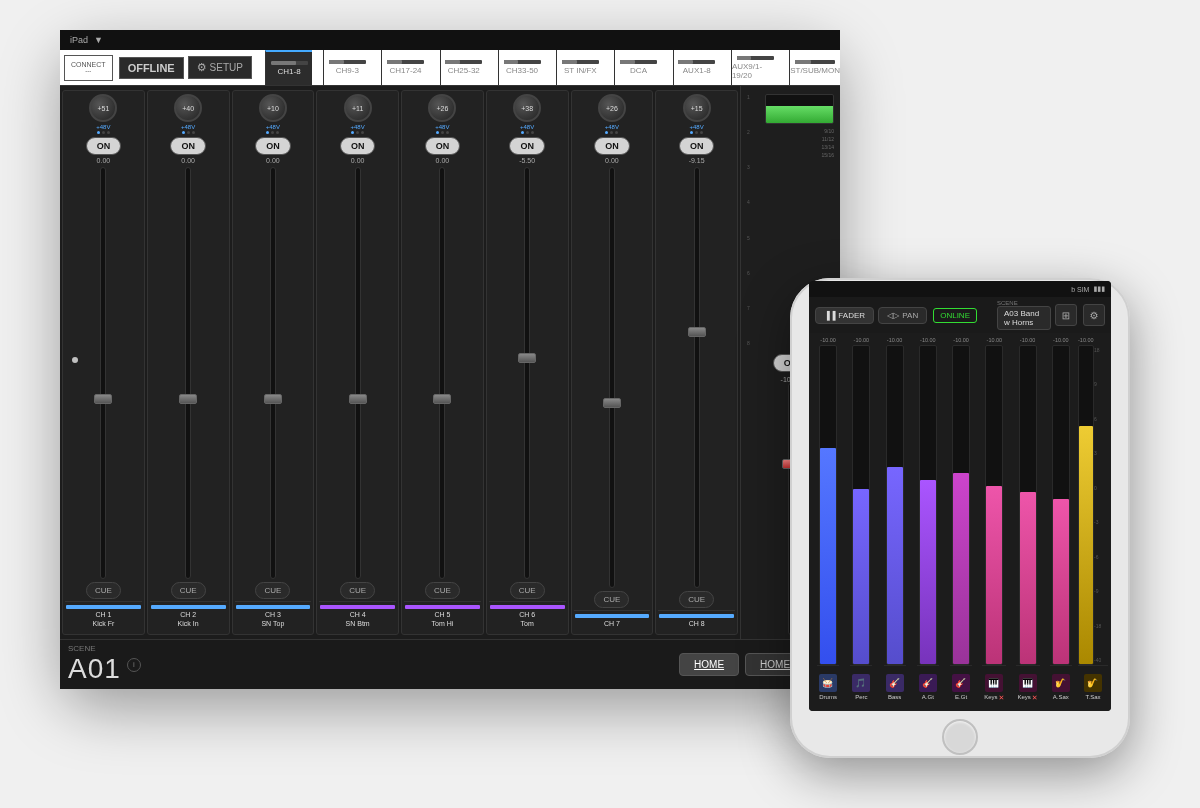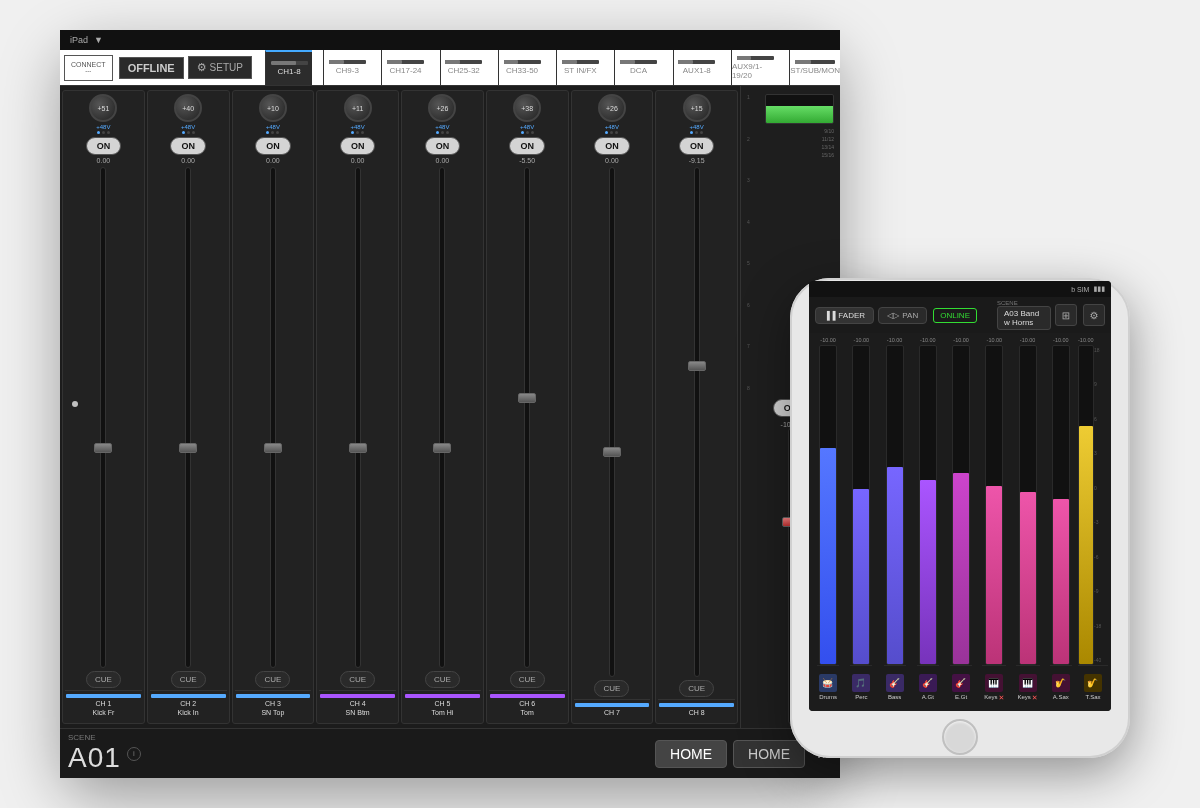--- a/index.html
+++ b/index.html
@@ -23,21 +23,21 @@
       align-items: center;
       justify-content: center;
     }
 
     
     .ipad {
       position: absolute;
       left: 60px;
       top: 30px;
       width: 780px;
-      height: 748px;
+      height: 659px;
       background: #e8e8e8;
       border-radius: 36px;
       box-shadow: 0 20px 60px rgba(0,0,0,0.35), inset 0 0 0 2px #d0d0d0;
       display: flex;
       align-items: center;
       justify-content: flex-end;
     }
     
     .ipad-home {
       position: absolute;
@@ -375,23 +375,24 @@
       font-size: 8px;
       display: flex;
       align-items: center;
       justify-content: center;
     }
     .bottom-btn {
       background: #333;
       border: 1px solid #555;
       border-radius: 4px;
       color: #ccc;
-      font-size: 14px;
+      font-size: 10px;
       padding: 5px 14px;
       cursor: pointer;
+      text-decoration: underline;
     }
     .bottom-btn.active {
       background: #444;
       color: #fff;
     }
 
     
     .iphone {
       position: absolute;
       right: 70px;

